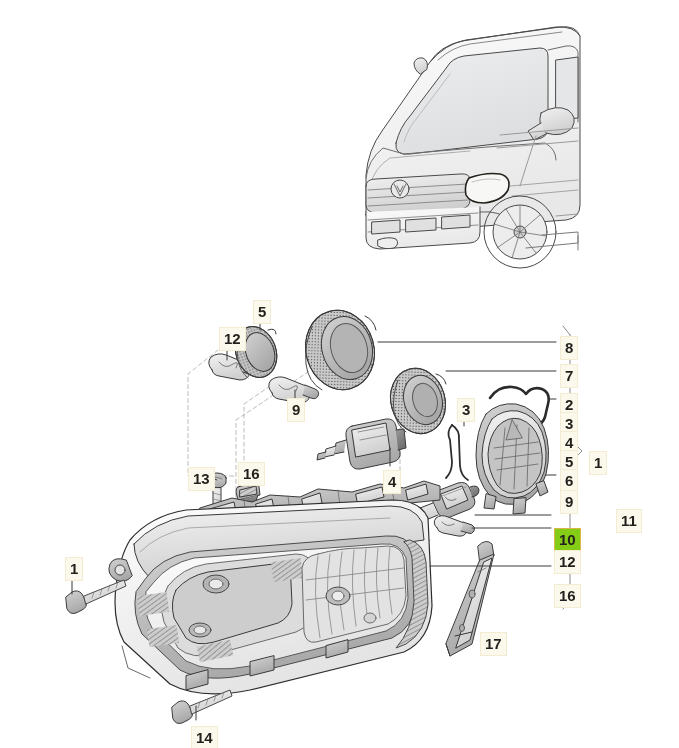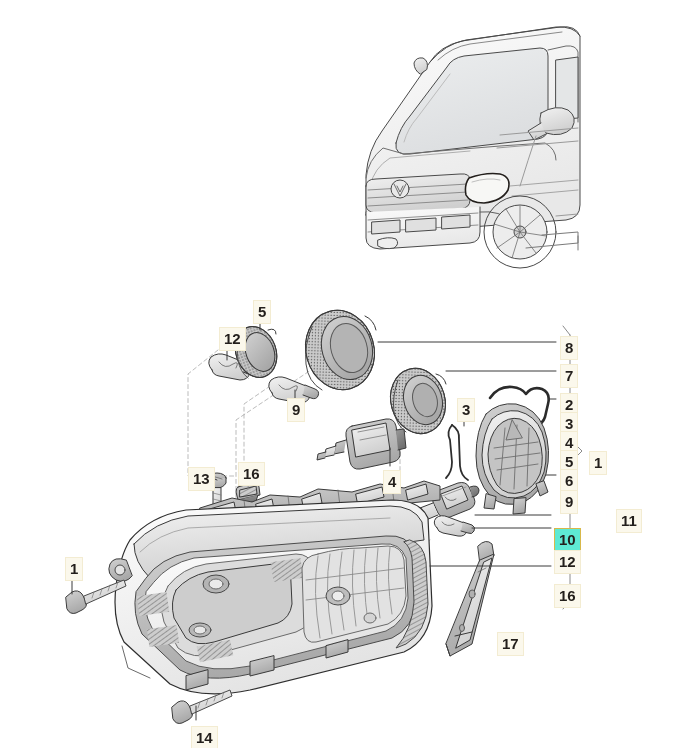--- a/index.html
+++ b/index.html
@@ -36,21 +36,21 @@
     color: #231f1c;
     background: #fbf8ec;
     border: 1px solid #f3ecd2;
     line-height: 1;
     padding: 3px 4px 4px 4px;
     text-align: center;
     white-space: nowrap;
     box-sizing: border-box;
   }
   .callout.highlight {
-    background: #5eead4;
+    background: #84cc16;
     border-color: #d8b84a;
   }
 </style>
 </head>
 <body>
 
 <div id="diagram-root">
 
   <svg class="layer" viewBox="0 0 679 748">
     <defs>
@@ -434,17 +434,17 @@
       <div class="callout" style="left: 554px; top: 584px;">16</div>
       <div class="callout" style="left: 589px; top: 451px;">1</div>
       <div class="callout" style="left: 253px; top: 300px;">5</div>
       <div class="callout" style="left: 219px; top: 327px;">12</div>
       <div class="callout" style="left: 287px; top: 398px;">9</div>
       <div class="callout" style="left: 457px; top: 398px;">3</div>
       <div class="callout" style="left: 383px; top: 470px;">4</div>
       <div class="callout" style="left: 188px; top: 467px; text-align: right;">13</div>
       <div class="callout" style="left: 238px; top: 462px;">16</div>
       <div class="callout" style="left: 65px; top: 557px;">1</div>
-      <div class="callout" style="left: 497px; top: 632px;">17</div>
+      <div class="callout" style="left: 480px; top: 632px;">17</div>
       <div class="callout" style="left: 191px; top: 726px;">14</div>
     </div>
 
 </div>
 
 </body></html>

